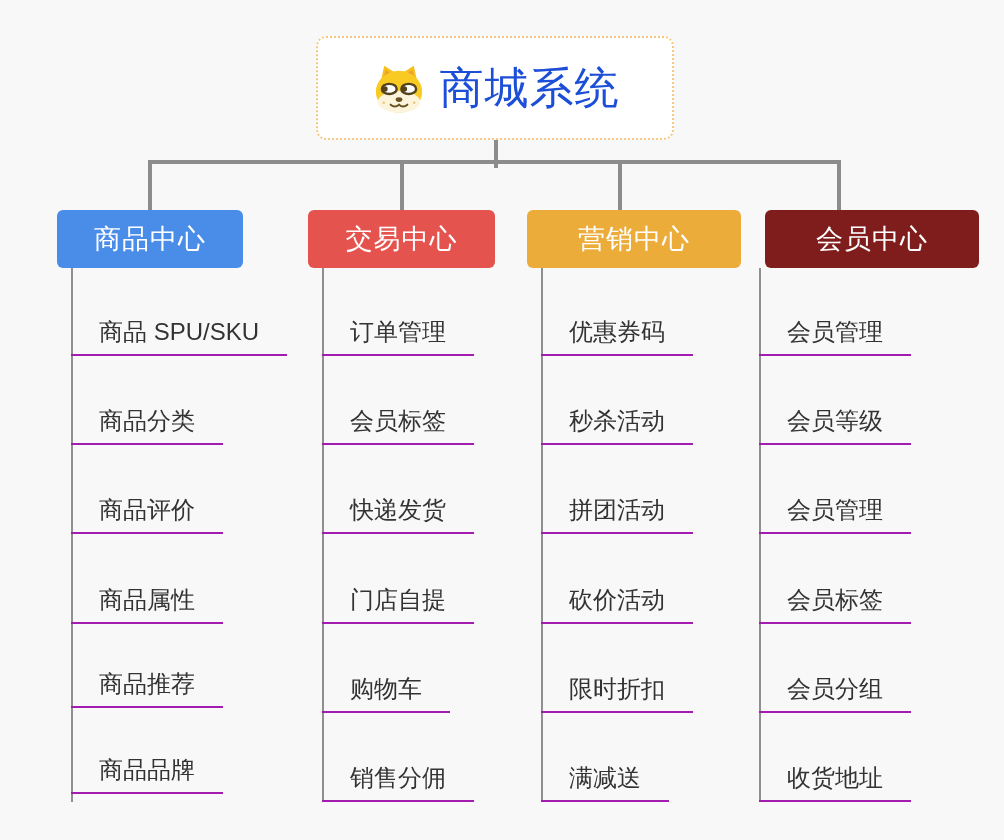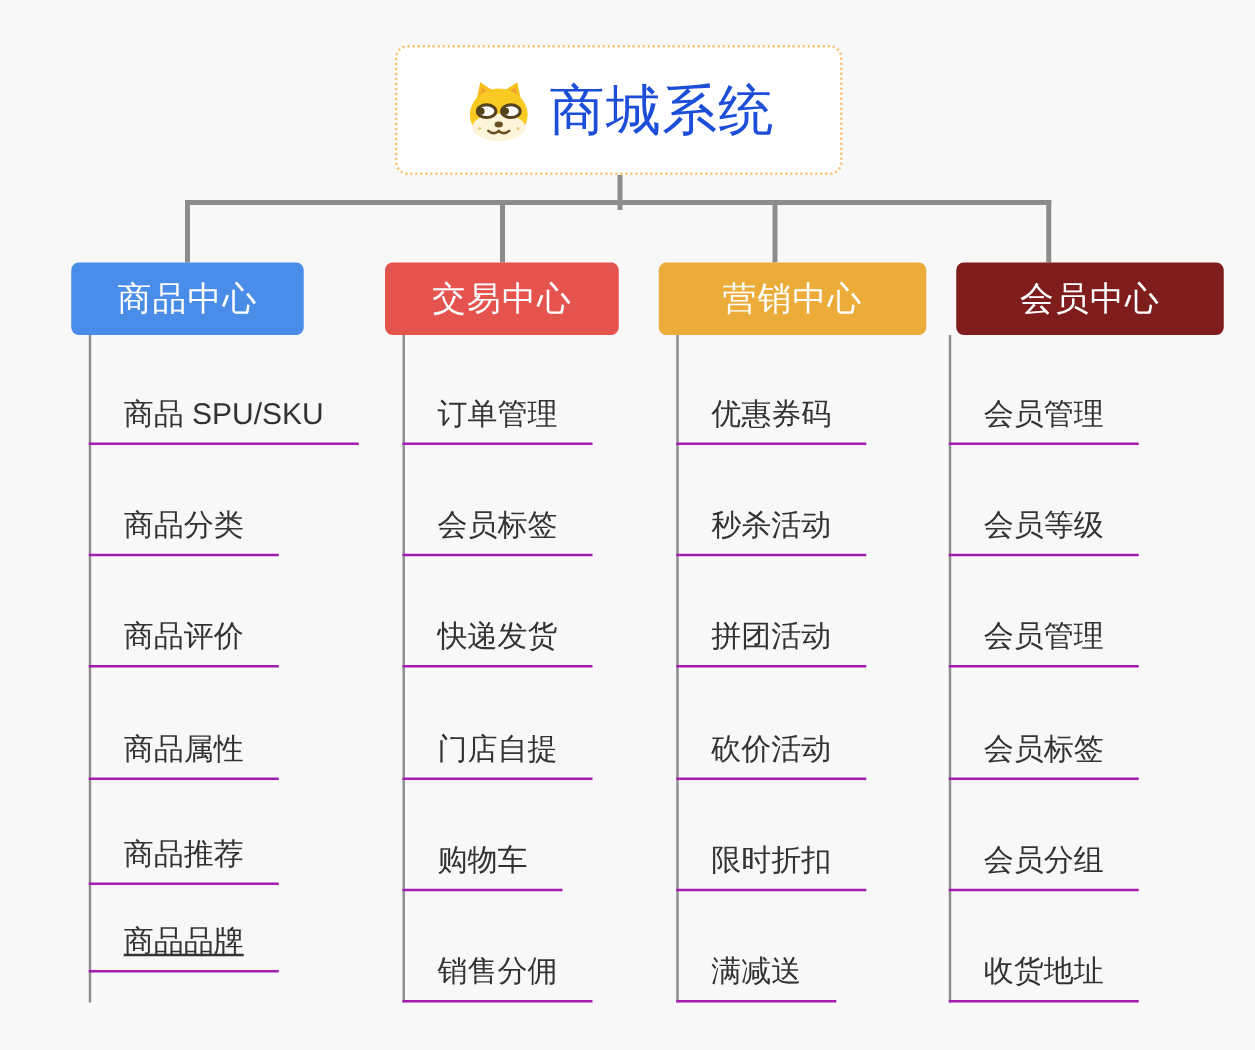--- a/index.html
+++ b/index.html
@@ -106,21 +106,21 @@
   <div id="branch-layer">
       <div class="branch-header" style="left: 57px; width: 186px; background: rgb(74, 141, 232);">
         <span>商品中心</span>
       </div>
       <div class="child-line" style="left: 71px; top: 268px; height: 534px;"></div>
       <div class="leaf" style="left: 71px; top: 318px;"><span>商品 SPU/SKU</span></div>
       <div class="leaf" style="left: 71px; top: 407px;"><span>商品分类</span></div>
       <div class="leaf" style="left: 71px; top: 496px;"><span>商品评价</span></div>
       <div class="leaf" style="left: 71px; top: 586px;"><span>商品属性</span></div>
       <div class="leaf" style="left: 71px; top: 670px;"><span>商品推荐</span></div>
-      <div class="leaf" style="left: 71px; top: 740px; text-decoration: underline;"><span>商品品牌</span></div>
+      <div class="leaf" style="left: 71px; top: 756px;"><span>商品品牌</span></div>
       <div class="branch-header" style="left: 308px; width: 187px; background: rgb(229, 83, 79);">
         <span>交易中心</span>
       </div>
       <div class="child-line" style="left: 322px; top: 268px; height: 534px;"></div>
       <div class="leaf" style="left: 322px; top: 318px;"><span>订单管理</span></div>
       <div class="leaf" style="left: 322px; top: 407px;"><span>会员标签</span></div>
       <div class="leaf" style="left: 322px; top: 496px;"><span>快递发货</span></div>
       <div class="leaf" style="left: 322px; top: 586px;"><span>门店自提</span></div>
       <div class="leaf" style="left: 322px; top: 675px;"><span>购物车</span></div>
       <div class="leaf" style="left: 322px; top: 764px;"><span>销售分佣</span></div>

